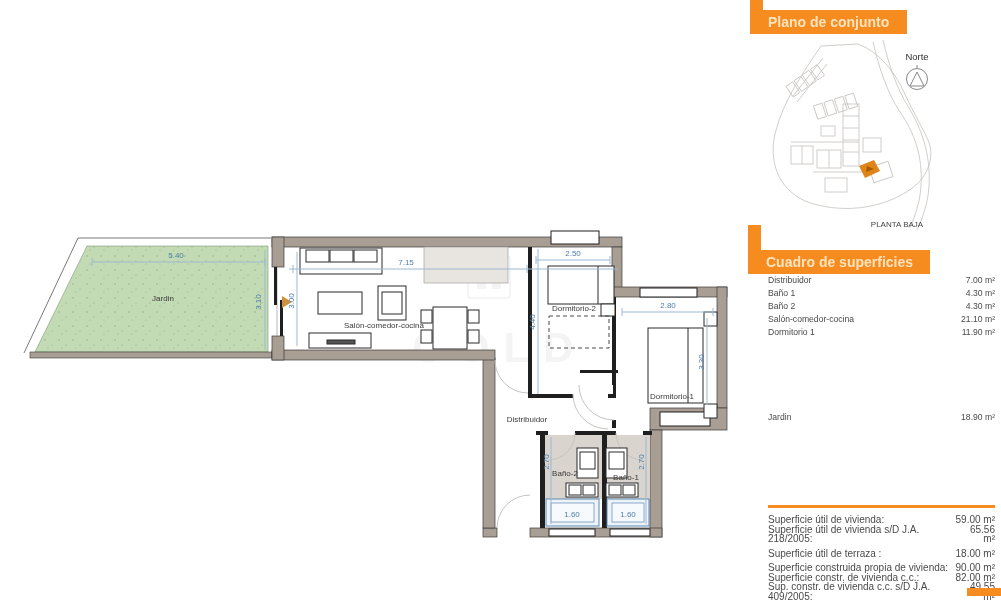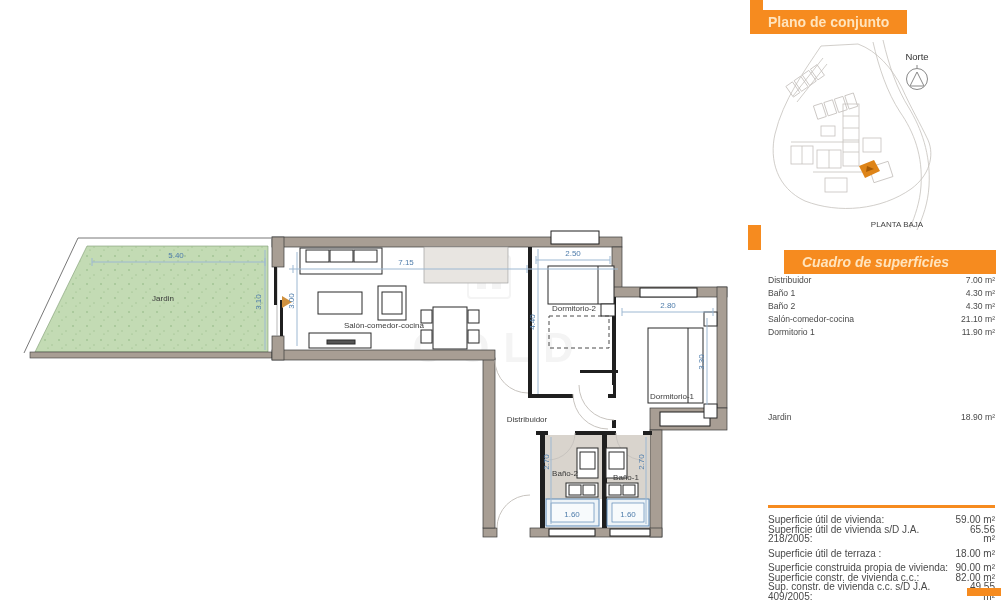--- a/index.html
+++ b/index.html
@@ -252,21 +252,21 @@
   <g stroke="#888" fill="none" stroke-width="1">
     <circle cx="154" cy="41" r="10.5"></circle>
     <path d="M154,34 L147,48 L161,48 Z"></path>
     <line x1="154" y1="27" x2="154" y2="30"></line>
   </g>
   <text x="154" y="22" text-anchor="middle" font-size="9.5" fill="#333">Norte</text>
   <text x="134" y="189" text-anchor="middle" font-size="8" fill="#444">PLANTA BAJA</text>
 </svg>
 
 <div class="hdr-stub" style="left:748px;top:225px;width:13px;height:25px;"></div>
-<div class="hdr-bar" style="left:784px;top:250px;width:212px;height:24px;font-style:italic;">Cuadro de superficies</div>
+<div class="hdr-bar" style="left:748px;top:250px;width:182px;height:24px;">Cuadro de superficies</div>
 
 <div class="tbl" style="left:768px;top:274px;width:227px;">
   <div class="tbl-row">
     <span>Distribuidor</span>
     <span class="v">7.00 m²</span>
   </div>
   <div class="tbl-row">
     <span>Baño 1</span>
     <span class="v">4.30 m²</span>
   </div>

